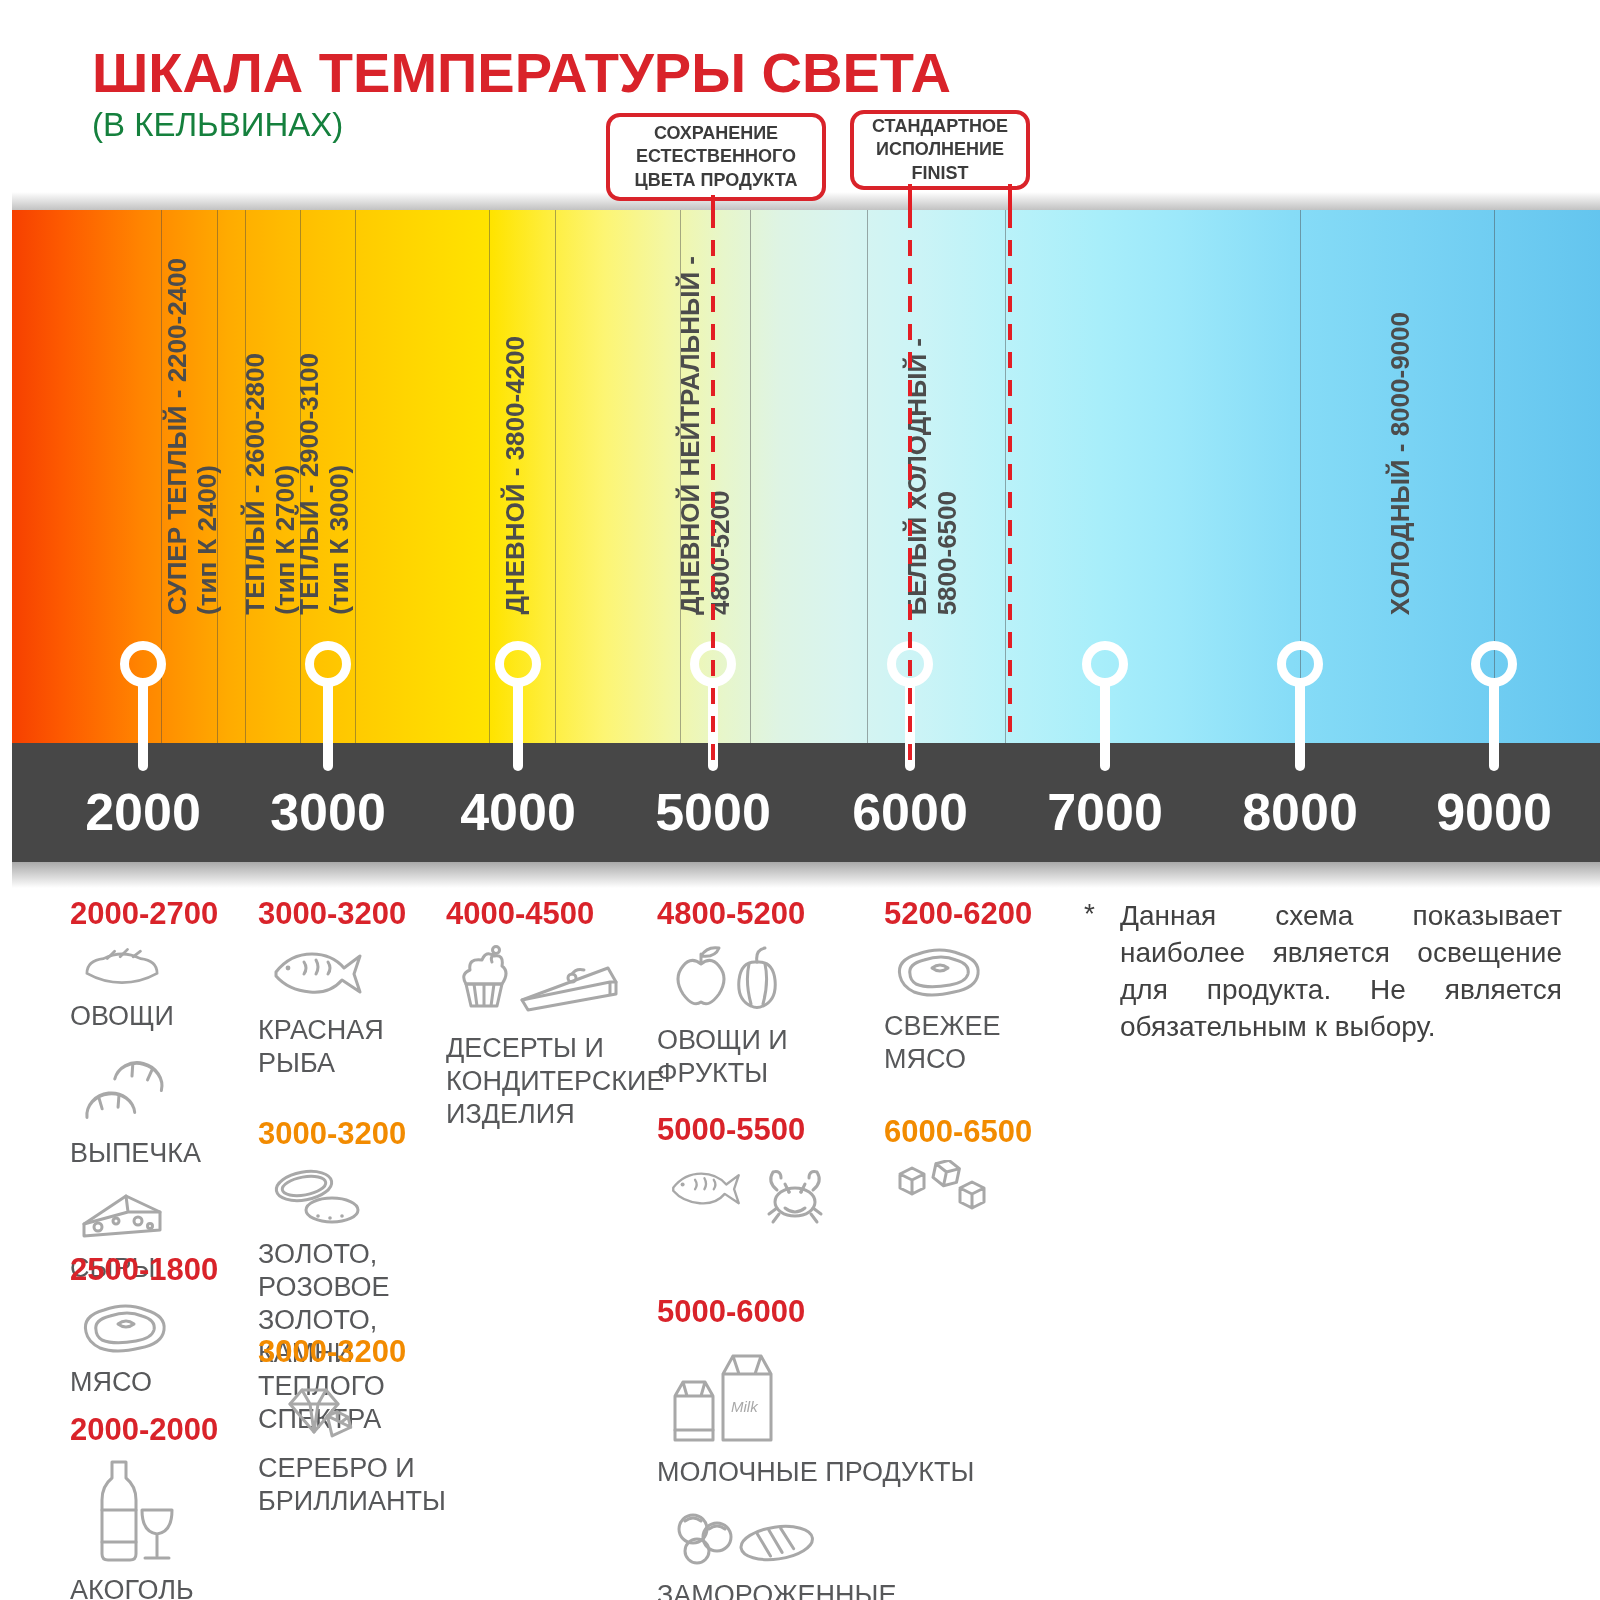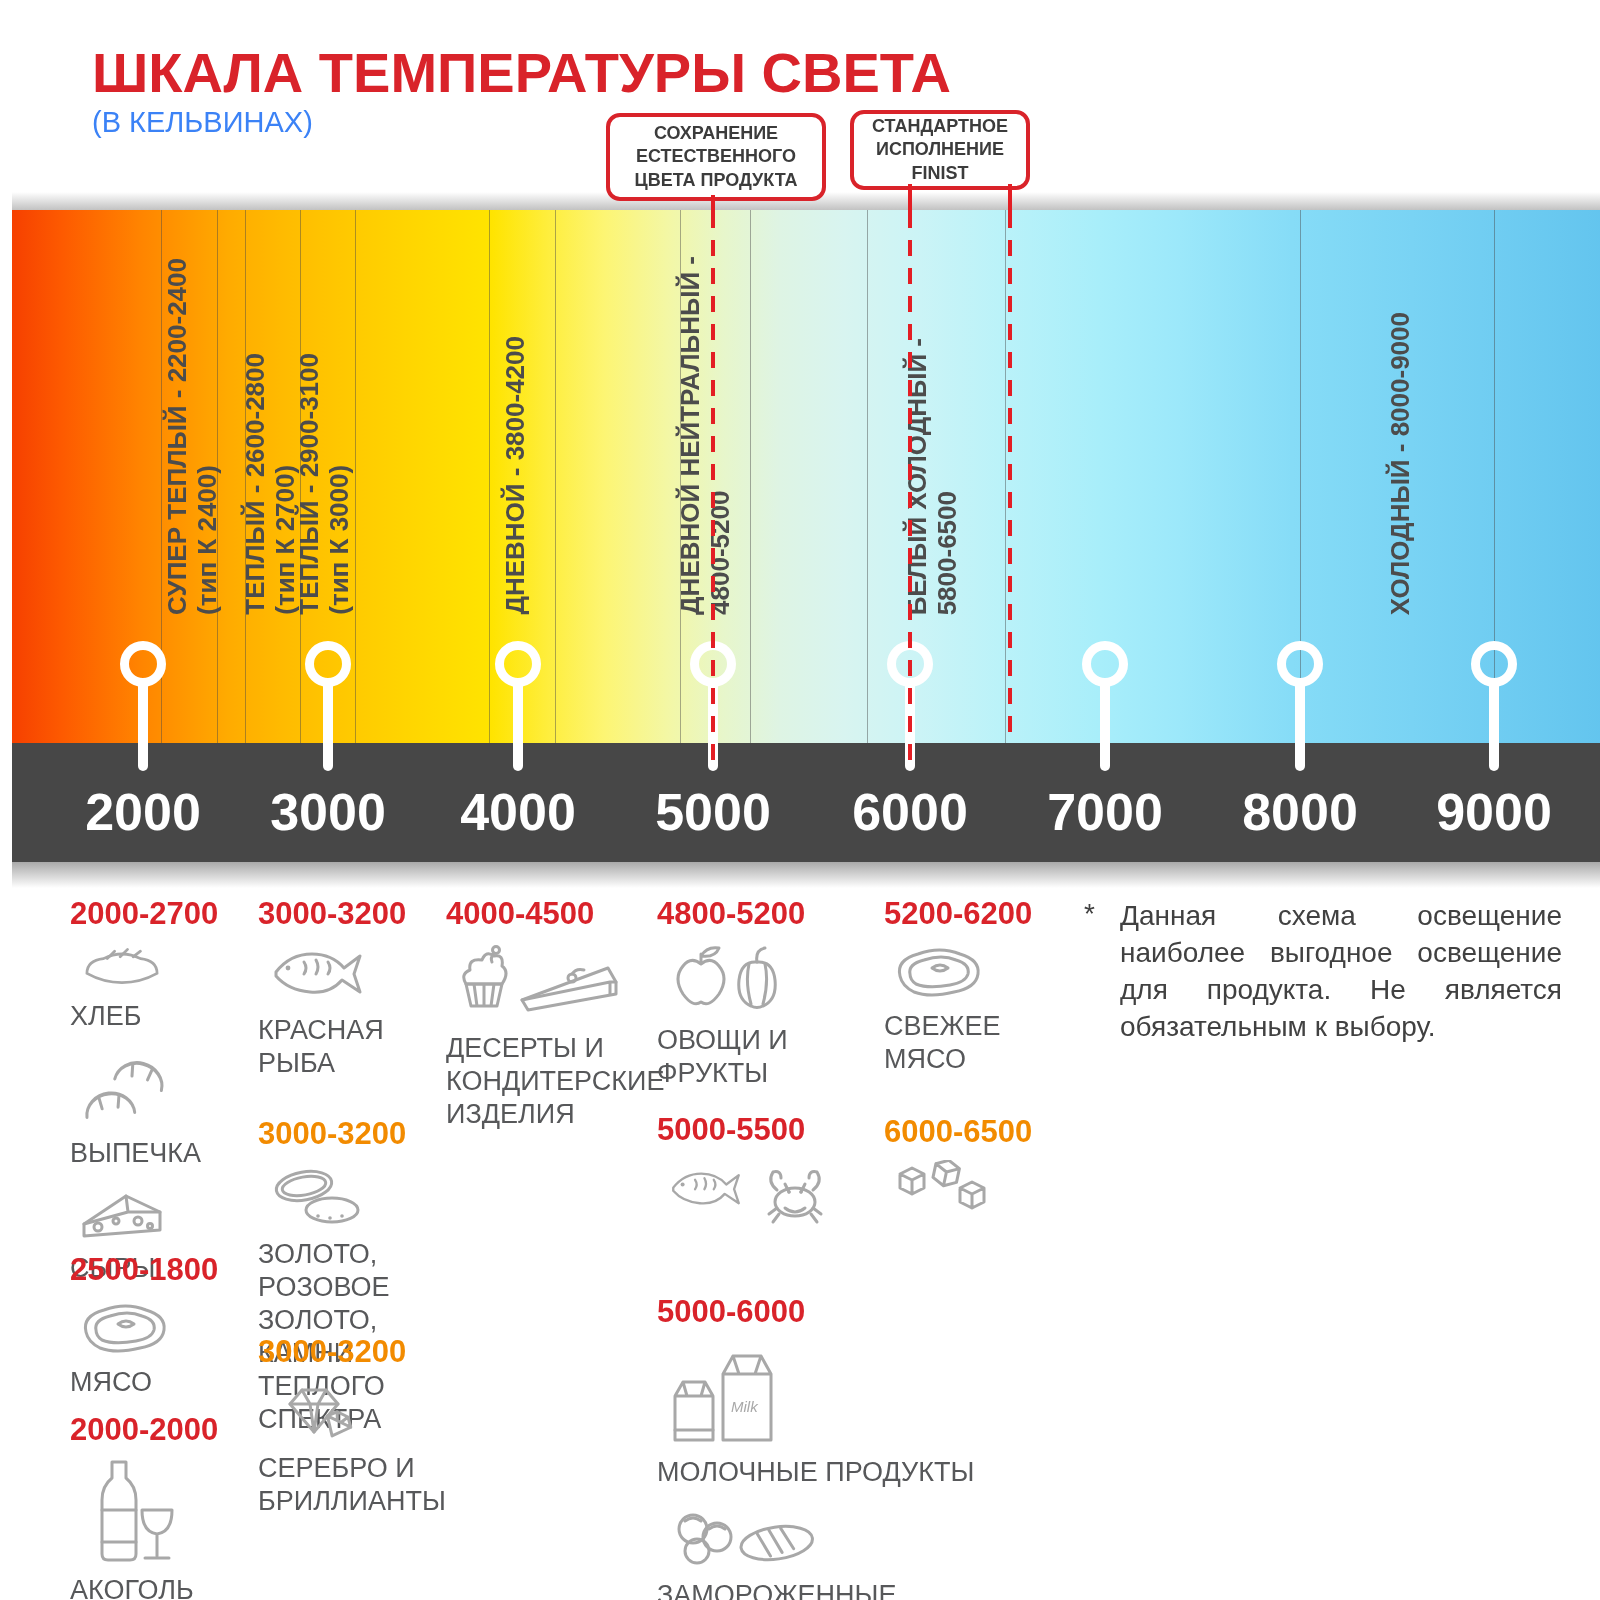--- a/index.html
+++ b/index.html
@@ -2,21 +2,21 @@
 <html><head>
 <meta charset="utf-8">
 <style>
   html,body{margin:0;padding:0;background:#fff;}
   .canvas{position:relative;width:1600px;height:1600px;background:#fff;overflow:hidden;
           font-family:"Liberation Sans",sans-serif;margin-left:12px;}
   .pre{white-space:pre-line;}
 
   
   .title{position:absolute;left:80px;top:40px;font-size:56px;font-weight:bold;color:#d9232a;letter-spacing:0;}
-  .subtitle{position:absolute;left:80px;top:106px;font-size:29px;color:#3b82f6;}
+  .subtitle{position:absolute;left:80px;top:106px;font-size:33px;color:#15803d;}
 
   .callout{position:absolute;border:4px solid #d9232a;border-radius:14px;background:#fff;
            display:flex;align-items:center;justify-content:center;text-align:center;
            font-weight:bold;color:#3c3c3c;font-size:18px;line-height:1.28;z-index:6;}
   .callout1{left:594px;top:113px;width:212px;height:80px;}
   .callout2{left:838px;top:110px;width:172px;height:72px;}
   .conn{position:absolute;width:4px;background:#e31e24;z-index:6;}
   .conn1{left:699px;top:195px;height:17px;}
   .conn2a{left:896px;top:184px;height:28px;}
   .conn2b{left:996px;top:184px;height:28px;}
@@ -180,21 +180,21 @@
   <div class="dash dash3"></div>
 
   <div class="col" style="left:58px;width:185px;">
     <div class="cat-group" style="top:0">
       <div class="cat-range">2000-2700</div>
       <div class="cat-icon">
         <svg class="icon" width="84" height="48" viewBox="0 0 84 52">
           <path d="M4,34 Q4,20 22,18 Q42,8 62,18 Q80,20 80,34 Q62,44 42,44 Q22,44 4,34 Z"></path>
           <path d="M26,18 L34,10 M40,16 L48,8 M54,16 L62,10"></path>
           </svg></div>
-      <div class="cat-label">ХЛЕБ</div>
+      <div class="cat-label">ОВОЩИ</div>
       <div class="cat-icon">
         <svg class="icon" width="92" height="78" viewBox="0 0 92 78">
           <g transform="translate(30,-2) rotate(14 30 30)">
             <path d="M6,38 A24,22 0 1 1 54,38 A17,15 0 1 0 6,38 Z"></path>
               <path d="M20,20 L22,31 M40,20 L38,31"></path>
             </g>
           <g transform="translate(0,28) rotate(-6 30 30)">
             <path d="M6,38 A24,22 0 1 1 54,38 A17,15 0 1 0 6,38 Z"></path>
               <path d="M20,20 L22,31 M40,20 L38,31"></path>
             </g>
@@ -379,16 +379,16 @@
             </g>
           <g transform="translate(62,22)">
             <path d="M16,0 L28,6 L28,20 L16,26 L4,20 L4,6 Z M4,6 L16,12 L28,6 M16,12 L16,26"></path>
             </g>
           </svg></div>
     </div>
   </div>
 
   <div class="footnote">
     <span class="fn-star">*</span>
-    <p class="fn-text">Данная схема освещение наиболее выгодное освещение для продукта. Не является обязательным к выбору.</p>
+    <p class="fn-text">Данная схема показывает наиболее является освещение для продукта. Не является обязательным к выбору.</p>
   </div>
 
 </div>
 
 </body></html>

